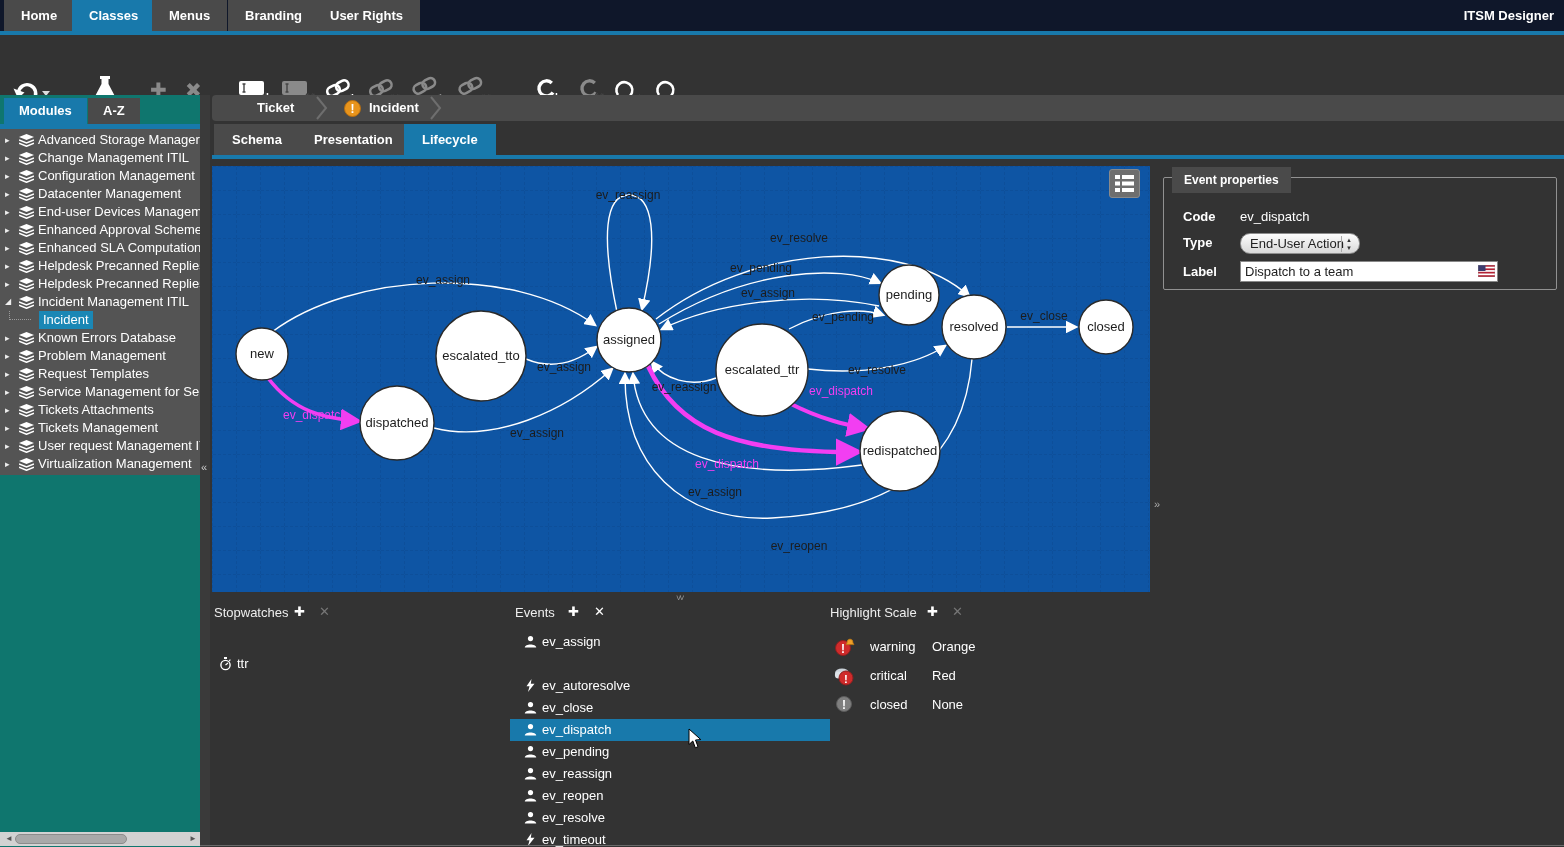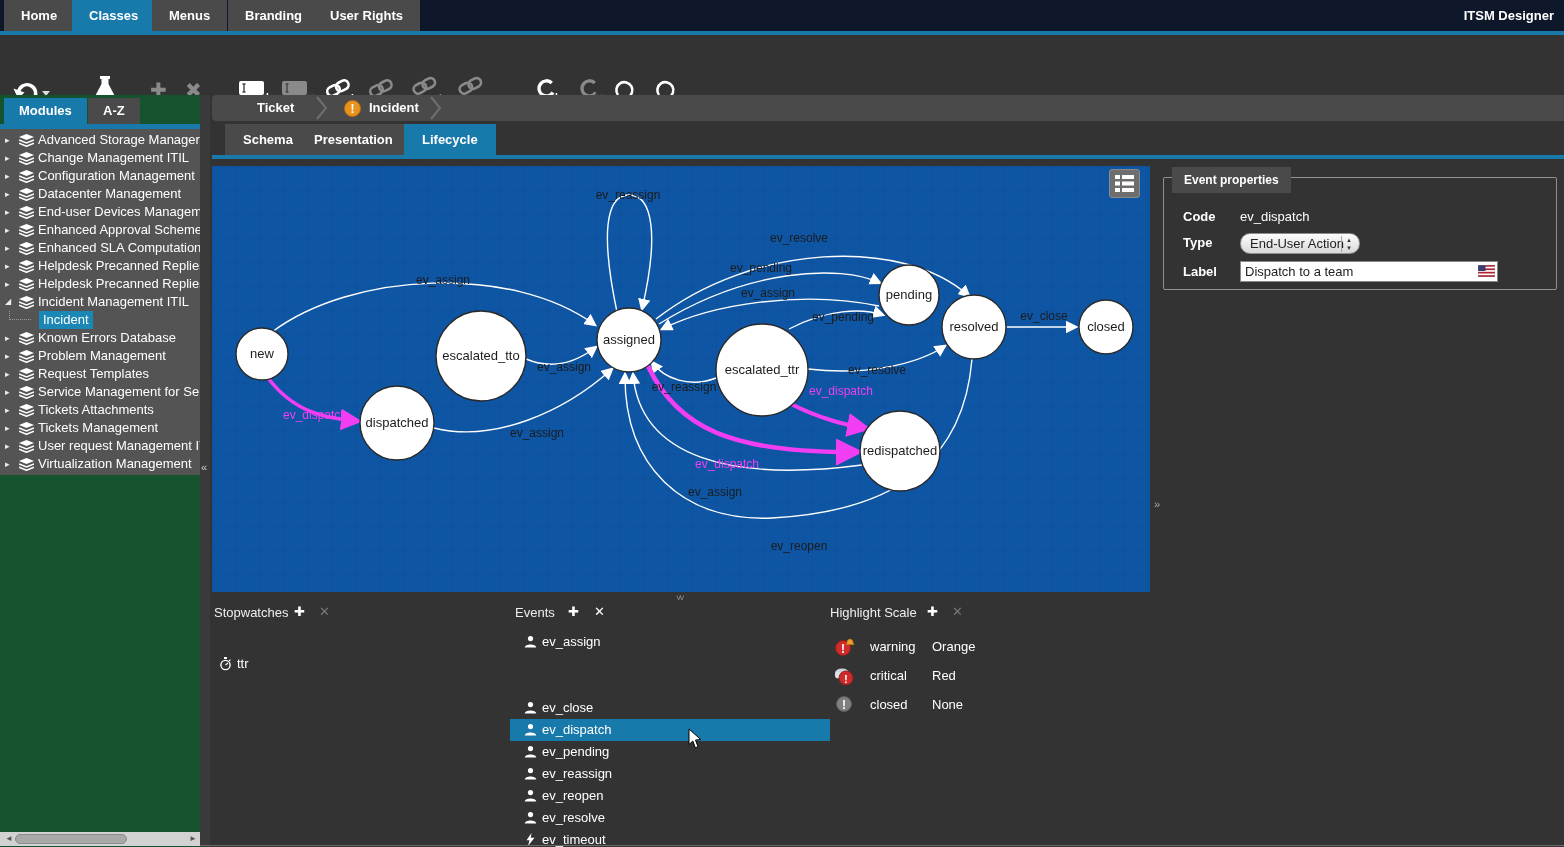--- a/index.html
+++ b/index.html
@@ -14,21 +14,21 @@
   #app-title { position:absolute; right:10px; top:0; height:31px; line-height:31px;
     color:#fff; font-size:13px; font-weight:bold; }
   #nav-underline { position:absolute; left:0; top:31px; width:1564px; height:4px; background:#1879ab; }
 
   
   #toolbar { position:absolute; left:0; top:35px; width:1564px; height:60px; background:#333; }
   .tico { position:absolute; top:41px; cursor:pointer; }
   .badge { font:bold 13px "Liberation Sans",sans-serif; }
 
   
-  #sidebar { position:absolute; left:0; top:95px; width:200px; height:752px; background:#14532d; overflow:hidden; }
+  #sidebar { position:absolute; left:0; top:95px; width:200px; height:752px; background:#0f766e; overflow:hidden; }
   .sidetab { position:absolute; top:3px; height:26px; line-height:26px; padding:0 15px;
     background:#4a4a4a; color:#fff; font-size:13px; font-weight:bold; cursor:pointer; }
   .sidetab.active { background:#1879ab; }
   #side-blue { position:absolute; left:0; top:29px; width:200px; height:5px; background:#1879ab; }
   #tree { position:absolute; left:0; top:34px; width:200px; height:346px; background:#545454; }
   .trow { position:absolute; left:0; width:200px; height:18px; color:#fff; font-size:13px;
     line-height:18px; white-space:nowrap; overflow:hidden; cursor:pointer; }
   .trow .exp { position:absolute; left:5px; top:0; font-size:9px; color:#eee; }
   .trow svg.stack { position:absolute; left:19px; top:3px; }
   .trow .tlbl { position:absolute; left:38px; top:0; }
@@ -375,21 +375,21 @@
     <svg class="chev" style="left:132px;top:5px" width="17" height="17">
       <circle cx="8.5" cy="8.5" r="8" fill="#e8941c" stroke="#b86f10"></circle>
       <text x="8.5" y="13" text-anchor="middle" font-size="12" font-weight="bold" fill="#fff">!</text>
     </svg>
     <span class="crumb" style="left:157px">Incident</span>
     <svg class="chev" style="left:218px" width="14" height="24">
         <path d="M1 1l9 11-9 11" fill="none" stroke="#6e6e6e" stroke-width="2"></path>
       </svg>
   </div>
 
-  <div class="ctab" style="left:15px">Schema</div>
+  <div class="ctab" style="left:4px">Schema</div>
   <div class="ctab" style="left:86px">Presentation</div>
   <div class="ctab active" style="left:194px">Lifecycle</div>
   <div id="ctab-underline"></div>
 
   <div id="canvas">
     <svg width="938" height="426">
       <defs>
         <pattern id="grid" width="24" height="24" patternUnits="userSpaceOnUse">
           <path d="M24 0H0V24" fill="none" stroke="#0c4a90" stroke-width="1" stroke-dasharray="3 2"></path>
         </pattern>
@@ -524,20 +524,26 @@
   <span class="pico" style="left:358px;color:#fff">✚</span>
   <span class="pico" style="left:384px;color:#fff">✕</span>
 
   <div class="evrow" style="top:536px">
       <svg class="rowicon" style="left:14px" width="13" height="13">
         <circle cx="6.5" cy="3.6" r="2.6" fill="#fff"></circle>
         <path d="M0.8 12.5c0-4 11.4-4 11.4 0z" fill="#fff"></path>
       </svg>
       <span style="position:absolute;left:32px">ev_assign</span>
     </div>
+  <div class="evrow" style="top:580px">
+      <svg class="rowicon" style="left:14px" width="13" height="13">
+        <path d="M7.5 0L2.5 7.2h3L4 13l6.5-8.2H6.8z" fill="#fff"></path>
+      </svg>
+      <span style="position:absolute;left:32px">ev_autoresolve</span>
+    </div>
   <div class="evrow" style="top:602px">
       <svg class="rowicon" style="left:14px" width="13" height="13">
         <circle cx="6.5" cy="3.6" r="2.6" fill="#fff"></circle>
         <path d="M0.8 12.5c0-4 11.4-4 11.4 0z" fill="#fff"></path>
       </svg>
       <span style="position:absolute;left:32px">ev_close</span>
     </div>
   <div class="evrow selected" style="top:624px">
       <svg class="rowicon" style="left:14px" width="13" height="13">
         <circle cx="6.5" cy="3.6" r="2.6" fill="#fff"></circle>

